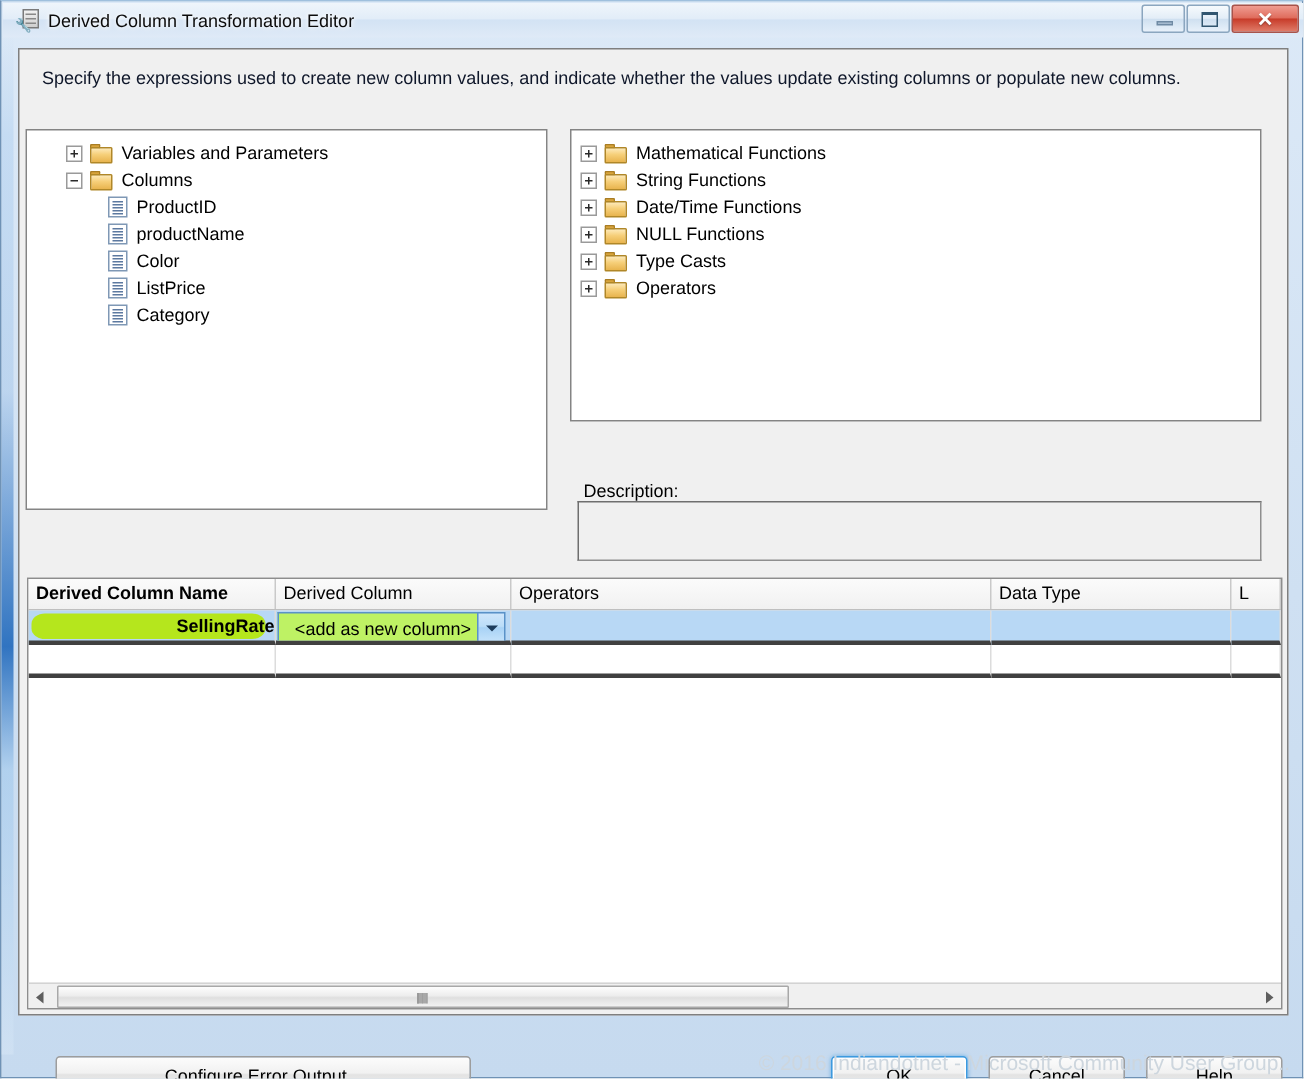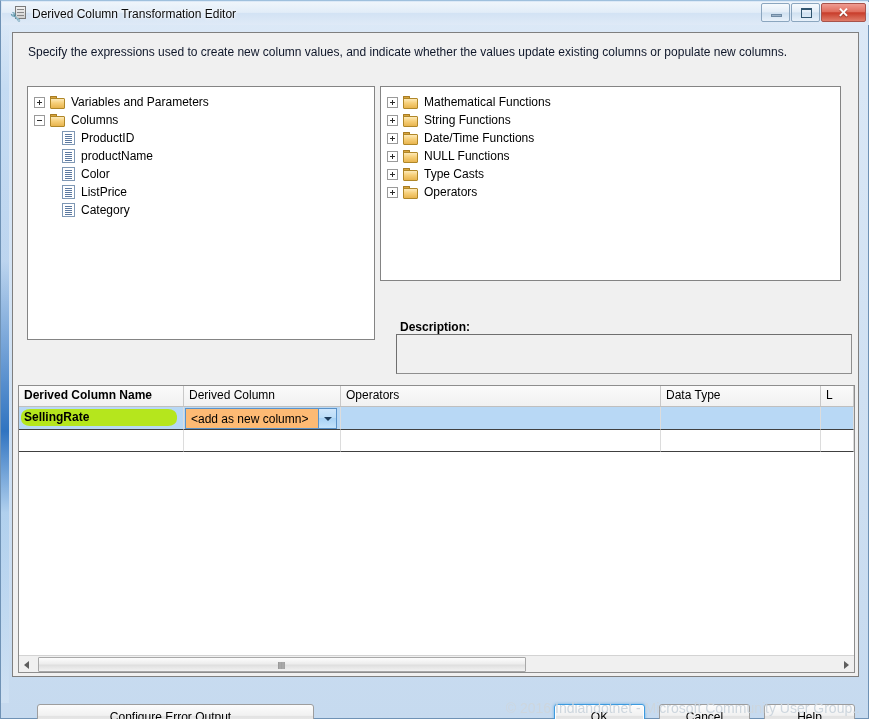--- a/index.html
+++ b/index.html
@@ -154,21 +154,21 @@
   }
 
   
   .panel {
     position: absolute;
     background: #ffffff;
     border: 1px solid #848484;
     box-sizing: border-box;
     overflow: hidden;
   }
-  #left-panel  { left: 14px;  top: 53px; width: 348px; height: 254px; }
+  #left-panel  { left: 4px;  top: 53px; width: 348px; height: 254px; padding-left: 20px; }
   #right-panel { left: 367px; top: 53px; width: 461px; height: 195px; }
 
   .tree { padding: 6px 0 0 0; }
   .tnode {
     display: flex; align-items: center;
     height: 18px;
     padding-left: 6px;
     white-space: nowrap;
   }
   .tnode.child { padding-left: 34px; }
@@ -234,22 +234,22 @@
     left: 2px; top: 2px;
     width: 7px; height: 1px;
     background: #5c79a0;
     box-shadow: 0 2px 0 0 #5c79a0, 0 4px 0 0 #5c79a0, 0 6px 0 0 #5c79a0, 0 8px 0 0 #5c79a0;
   }
   .tlabel { font-size: 12px; color: #000; }
 
   
   #desc-group {
     position: absolute;
-    left: 378px; top: 287px;
-    width: 461px; height: 56px; font-weight: bold;
+    left: 367px; top: 287px;
+    width: 461px; height: 56px;
   }
   #desc-label {
     position: absolute;
     left: 6px; top: 0px;
     background: #f0f0f0;
     padding: 0 3px;
     font-size: 12px;
     z-index: 2;
   }
   #desc-box {
@@ -296,26 +296,27 @@
   .col-len  { width: 33px; }
 
   .grow {
     display: flex;
     height: 22px;
     box-sizing: border-box;
   }
   .grow .gcell {
     box-sizing: border-box;
     border-right: 1px solid #dcdcdc;
-    border-bottom: 1px solid #404040;
+    border-bottom: 3px solid #404040;
     overflow: hidden;
     position: relative;
     padding: 3px 0 0 5px;
     font-size: 12px;
     white-space: nowrap;
+    text-align: right;
   }
   #row-selected .gcell { background: #b8d8f5; }
   #row-selected { height: 23px; }
 
   
   #hl-name {
     position: absolute;
     left: 2px; top: 2px;
     width: 156px; height: 17px;
     background: #b5e61d;
@@ -333,21 +334,21 @@
   #combo-cell { padding: 0; }
   #combo {
     position: absolute;
     left: 1px; top: 1px;
     width: 152px; height: 21px;
     display: flex;
     box-sizing: border-box;
   }
   #combo-text {
     flex: 1;
-    background: #fdba74;
+    background: #bef264;
     border: 1px solid #5a92c8;
     border-right: none;
     box-sizing: border-box;
     font-size: 12px;
     padding: 3px 4px 0 5px;
     color: #000;
     white-space: nowrap;
     overflow: hidden;
   }
   #combo-arrow {

